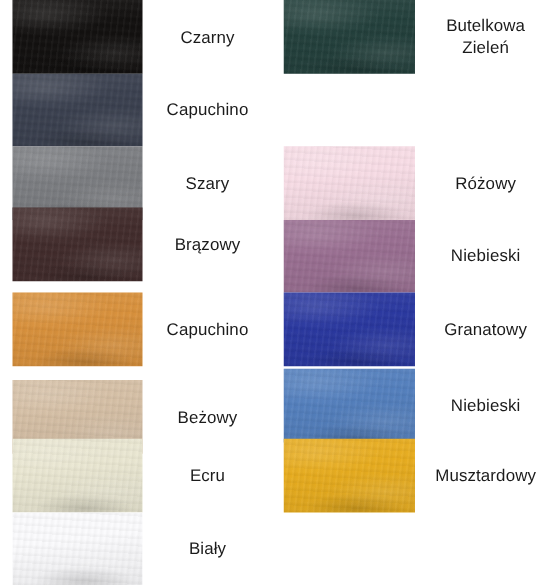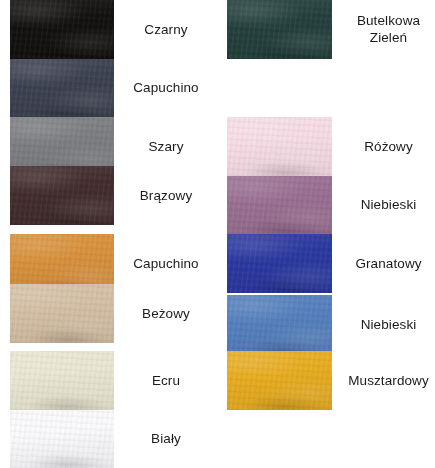--- a/index.html
+++ b/index.html
@@ -131,21 +131,21 @@
         <div class="swatch" title="#d9913c" style="background: rgb(217, 145, 60);">
           <div class="tex a"></div>
           <div class="tex b"></div>
         </div>
         <div class="label">
           <div>
             <span>Capuchino</span>
           </div>
         </div>
       </div>
-      <div class="row" style="top: 284px; height: 58.5px;">
+      <div class="row" style="top: 304px; height: 58.5px;">
         <div class="swatch" title="#d6c0a6" style="background: rgb(214, 192, 166);">
           <div class="tex a"></div>
           <div class="tex b"></div>
         </div>
         <div class="label">
           <div>
             <span>Beżowy</span>
           </div>
         </div>
       </div>

